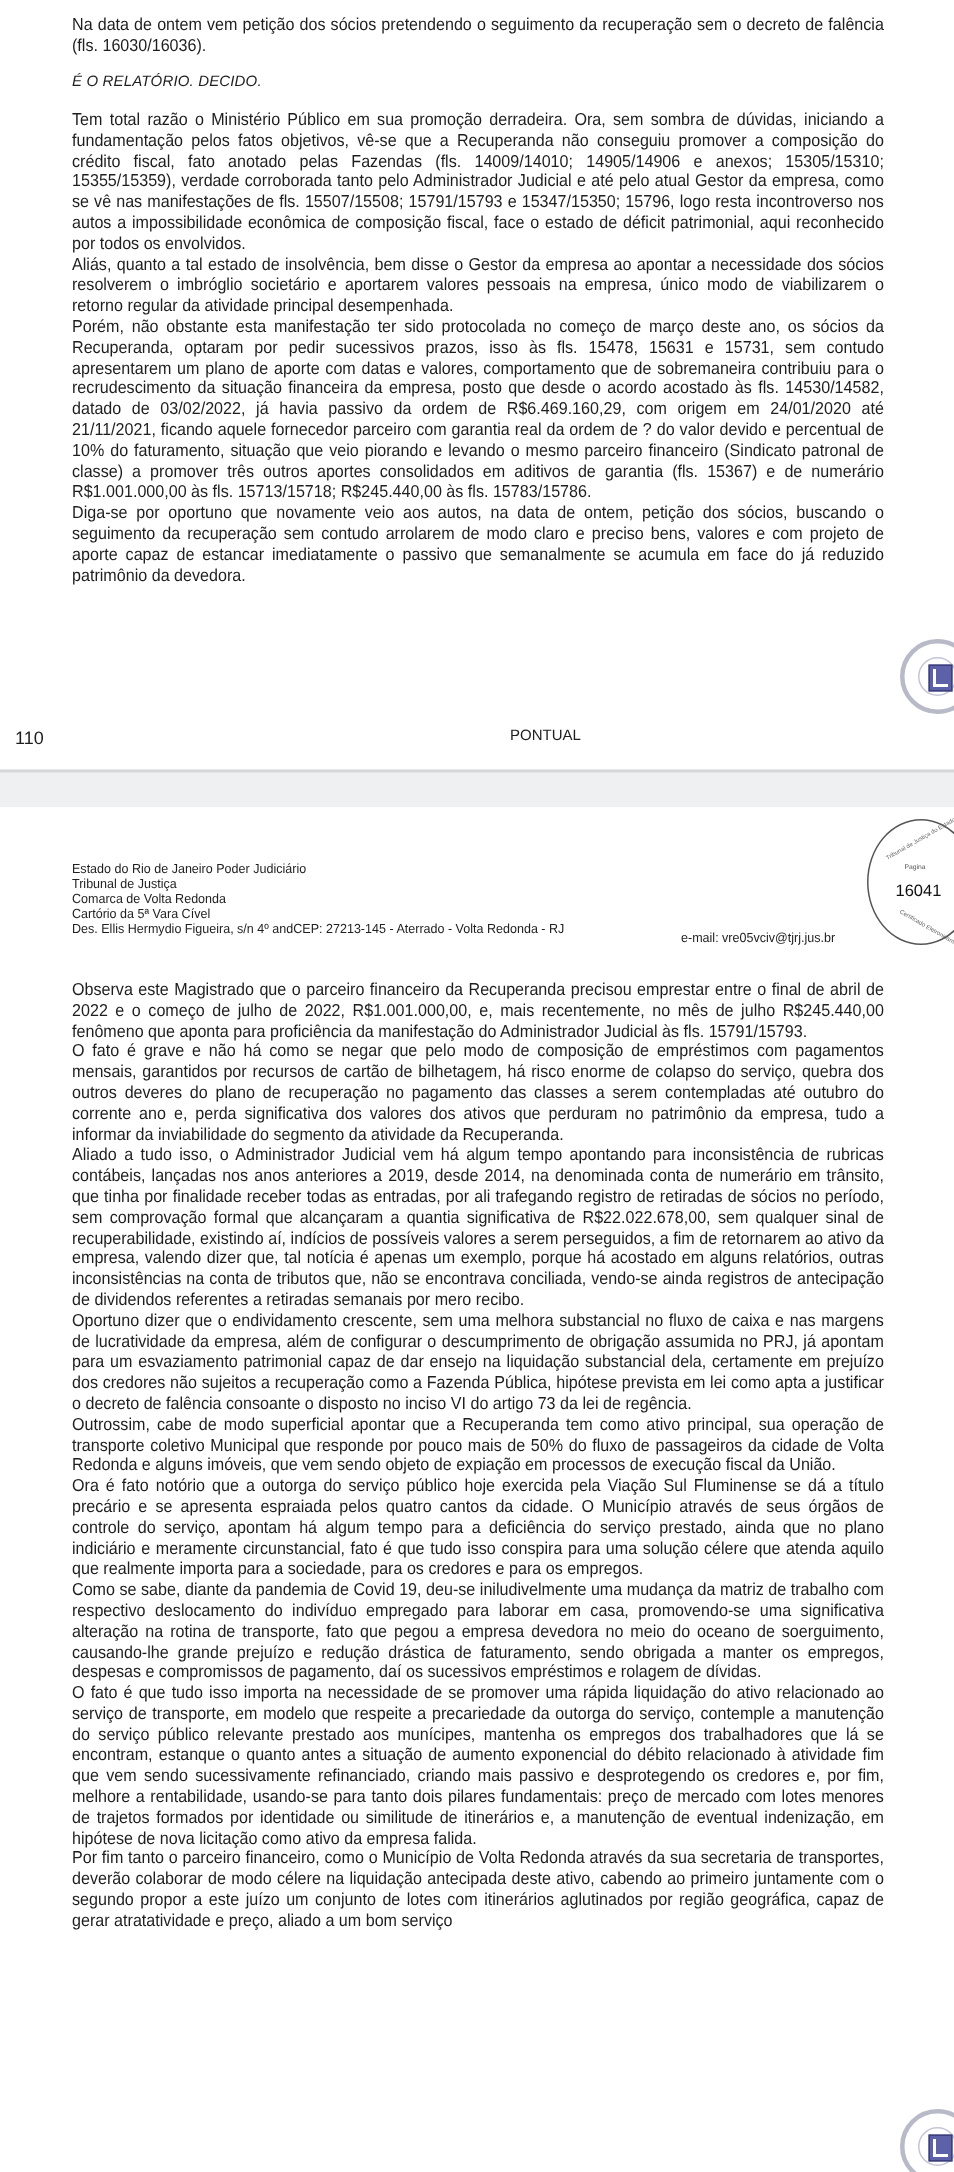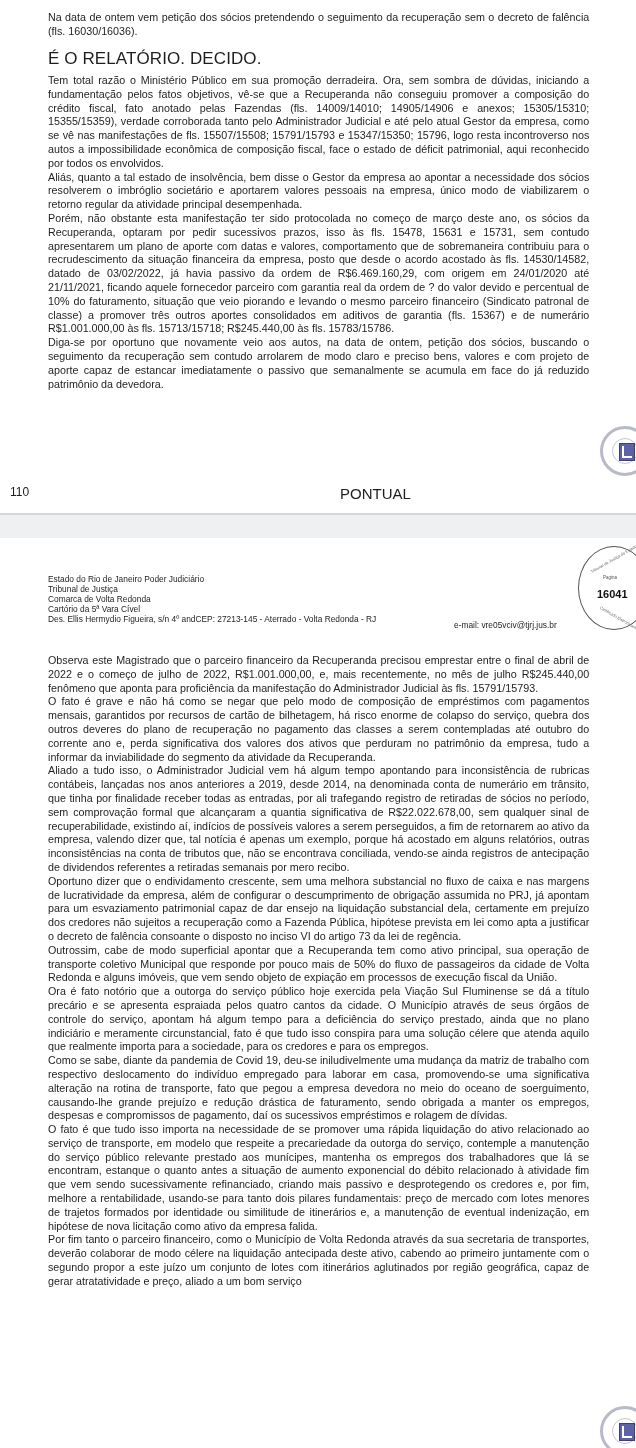--- a/index.html
+++ b/index.html
@@ -11,43 +11,43 @@
   #page1 { top:16px; height:513px; }
   #page2 { top:538px; height:910px; }
   .gap { position:absolute; left:0; top:513px; width:636px; height:25px;
          background:#eff0f1; border-top:2px solid #d6d7d9; box-sizing:border-box; }
   .body-text {
     position:absolute; left:48px; width:541px;
     font-size:11.55px; line-height:13.8px; text-align:justify;
     transform:scaleX(0.93); transform-origin:left top; width:582px;
   }
   .body-text p { margin:0; }
-  .heading { position:absolute; left:48px; font-size:17px; top:33px; letter-spacing:0.1px; }
+  .heading { position:absolute; left:48px; font-size:10px; top:33px; letter-spacing:0.1px;font-style:italic; }
   .top-line { position:absolute; left:48px; top:-5px; width:582px; font-size:11.55px; line-height:13.8px;
               transform:scaleX(0.93); transform-origin:left top; text-align:justify; }
   .top-line p { margin:0; }
   .footer-num { position:absolute; left:10px; top:469px; font-size:12px; }
-  .footer-name { position:absolute; left:340px; top:469px; font-size:15px; }
+  .footer-name { position:absolute; left:340px; top:469px; font-size:10px; }
   .stamp { position:absolute; border-radius:50%; }
   .stamp-seal { right:-14px; width:50px; height:50px; border:3px solid #b8bac8;
                 box-sizing:border-box; background:#fff; }
   .stamp-seal .inner { position:absolute; left:9px; top:9px; width:26px; height:26px;
                        border:1.5px solid #c3c5d5; border-radius:50%; box-sizing:border-box;}
   .stamp-seal .core { position:absolute; left:16px; top:14px; width:14px; height:16px;
                       background:#5d62a8; border:1px solid #3c3f7a; }
   .stamp-seal .core::after { content:""; position:absolute; left:2px; top:2px; width:8px; height:10px;
                              border-left:2px solid #fff; border-bottom:2px solid #fff; }
   .header-block { position:absolute; left:48px; top:36px; font-size:8.8px; line-height:10px;
                   transform:scaleX(0.95); transform-origin:left top; }
   .header-block div { white-space:nowrap; }
   .email { position:absolute; left:454px; top:82px; font-size:8.8px; transform:scaleX(0.95); transform-origin:left top; white-space:nowrap;}
   .page-stamp { position:absolute; left:578px; top:8px; width:72px; height:84px;
                 border:1px solid #555; border-radius:50%; box-sizing:border-box; }
   .page-stamp .lbl { position:absolute; left:24px; top:28px; font-size:4.5px; color:#555; }
-  .page-stamp .num { position:absolute; left:18px; top:41px; font-size:11px; font-weight:bold; color:#111; }
+  .page-stamp .num { position:absolute; left:18px; top:41px; font-size:11px; font-weight:normal; color:#111; }
   .page-stamp .arc-top { position:absolute; left:8px; top:8px; font-size:4px; color:#666; transform:rotate(-30deg); }
   .page-stamp .arc-bot { position:absolute; left:18px; top:70px; font-size:4px; color:#666; transform:rotate(30deg); }
 </style>
 </head>
 <body>
 
 <div class="page" id="page1">
   <div class="top-line">
     <p>Na data de ontem vem petição dos sócios pretendendo o seguimento da recuperação sem o decreto de falência (fls. 16030/16036).</p>
   </div>

